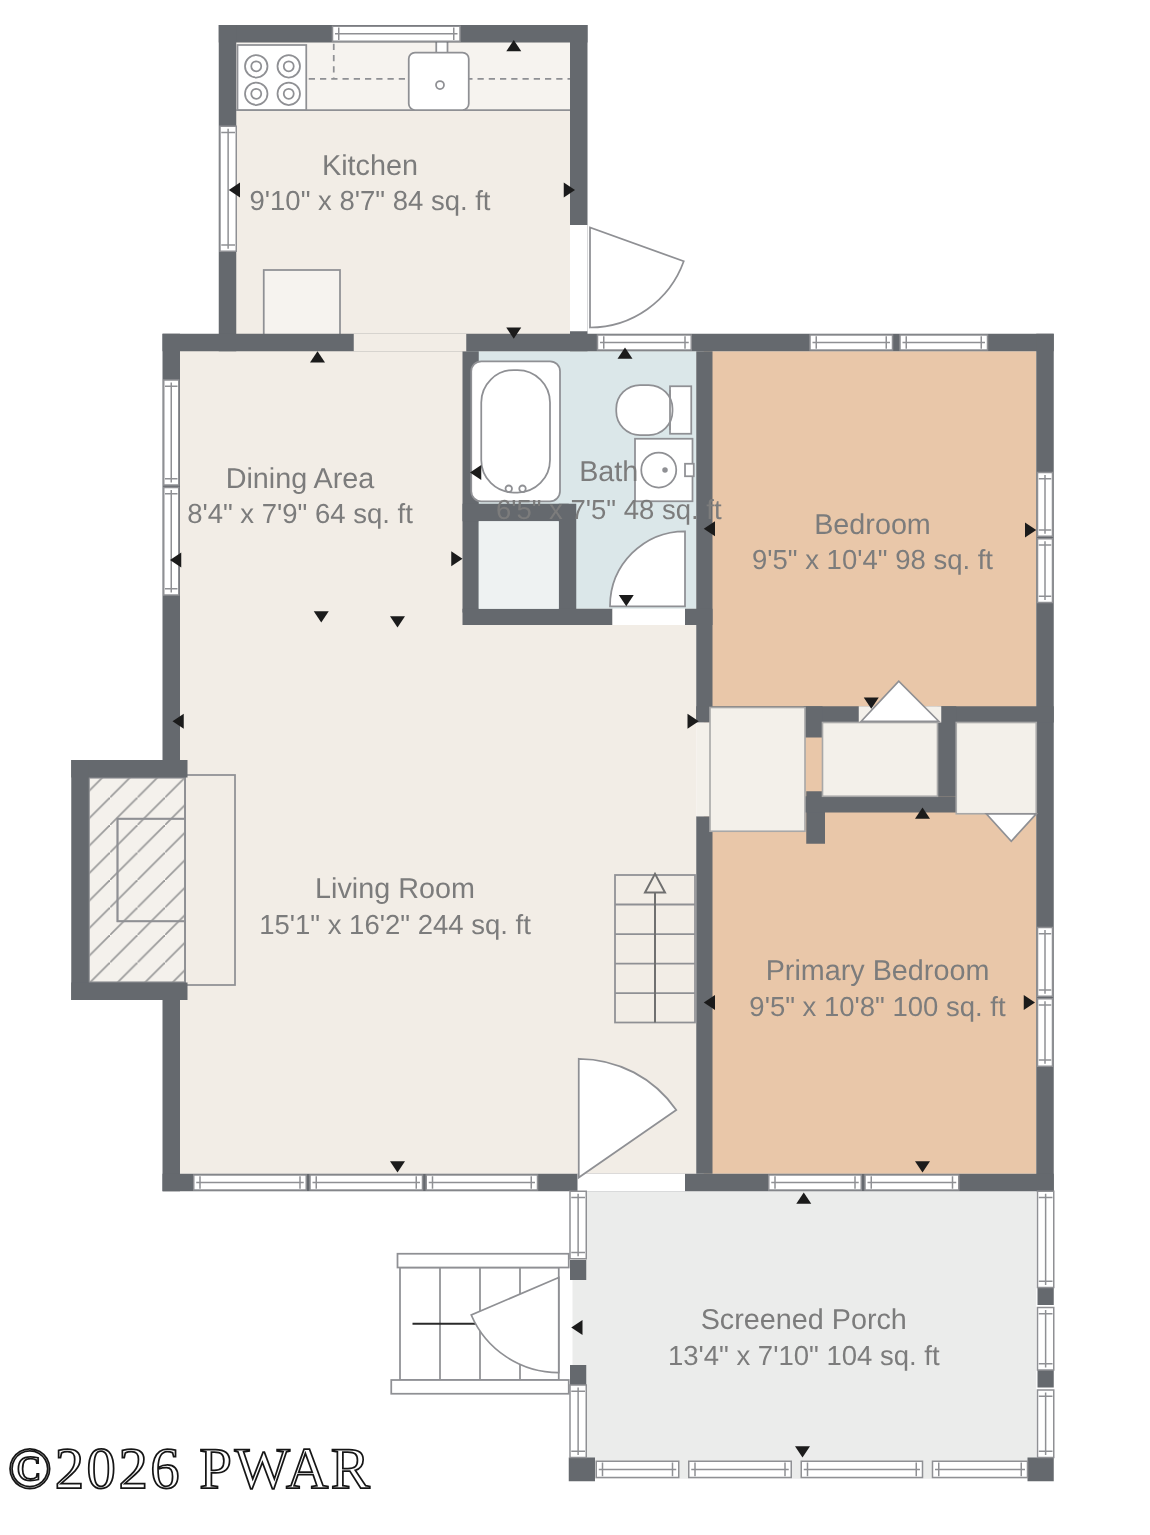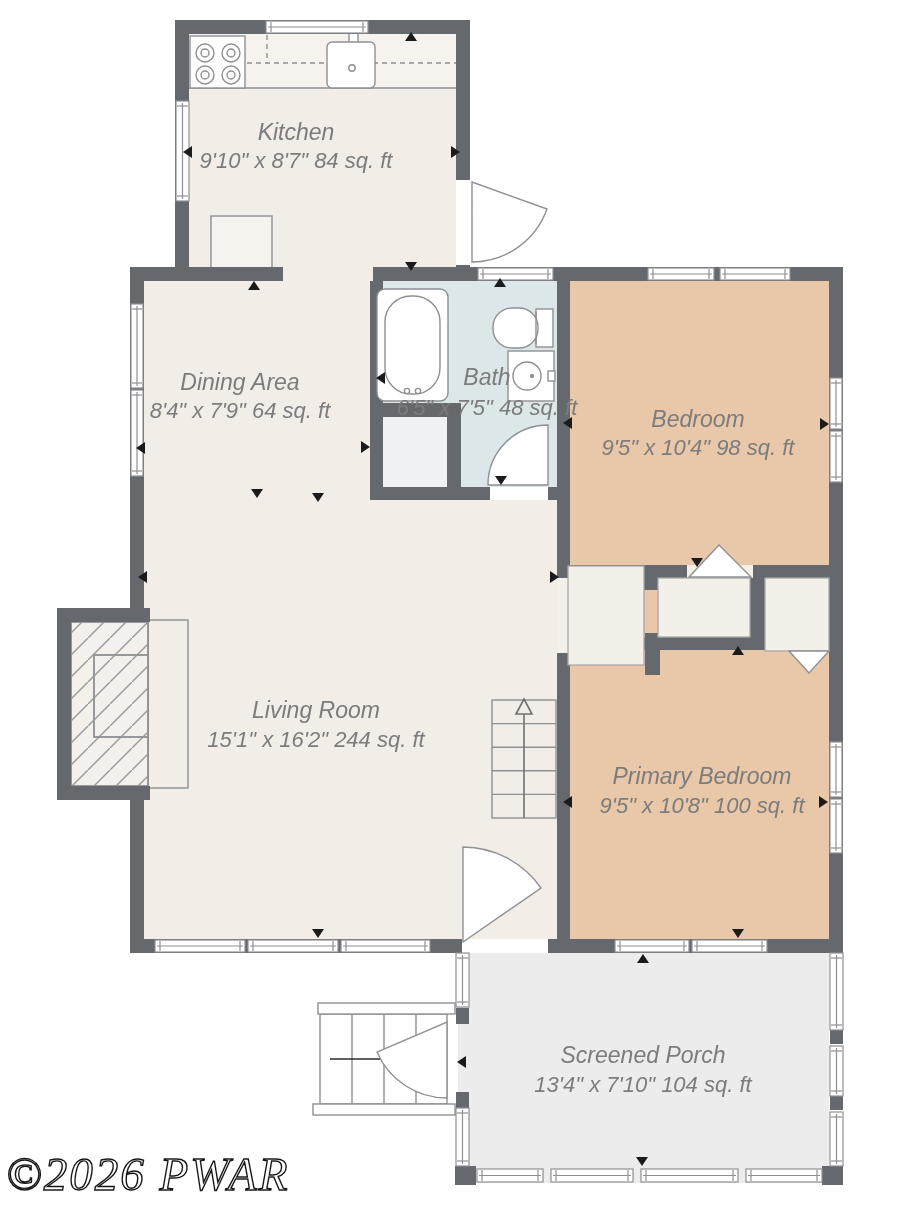--- a/index.html
+++ b/index.html
@@ -1,17 +1,17 @@
 <!DOCTYPE html>
 <html style="--wall: #65696e; --floor-main: #f2ede6; --floor-bedroom: #e9c7a9; --floor-bath: #dbe7e9; --floor-porch: #ebeceb; --line: #8f9094; --label-text: #7c7c7c; --marker: #1b1b1b; --background: #ffffff;"><head>
 <meta charset="utf-8">
 <style>
   html,body{margin:0;padding:0;background:#fff;}
   .page{position:relative;width:920px;height:1228px;background:var(--background,#fff);
-        font-family:"Liberation Sans",sans-serif;overflow:hidden;font-style:italic;}
+        font-family:"Liberation Sans",sans-serif;overflow:hidden;}
   svg text{font-family:"Liberation Sans",sans-serif;}
   .wall{fill:var(--wall,#65696e);}
   .floor-main{fill:var(--floor-main,#f2ede6);}
   .floor-bed{fill:var(--floor-bedroom,#e9c7a9);}
   .floor-bath{fill:var(--floor-bath,#dbe7e9);}
   .floor-porch{fill:var(--floor-porch,#ebeceb);}
   .thin{stroke:var(--line,#8f9094);stroke-width:1.4;fill:none;}
   .fix{fill:#ffffff;stroke:var(--line,#8f9094);stroke-width:1.4;}
   .fixc{fill:#f6f3ef;stroke:var(--line,#8f9094);stroke-width:1.4;}
   .door{fill:#ffffff;stroke:var(--line,#8f9094);stroke-width:1.4;}

